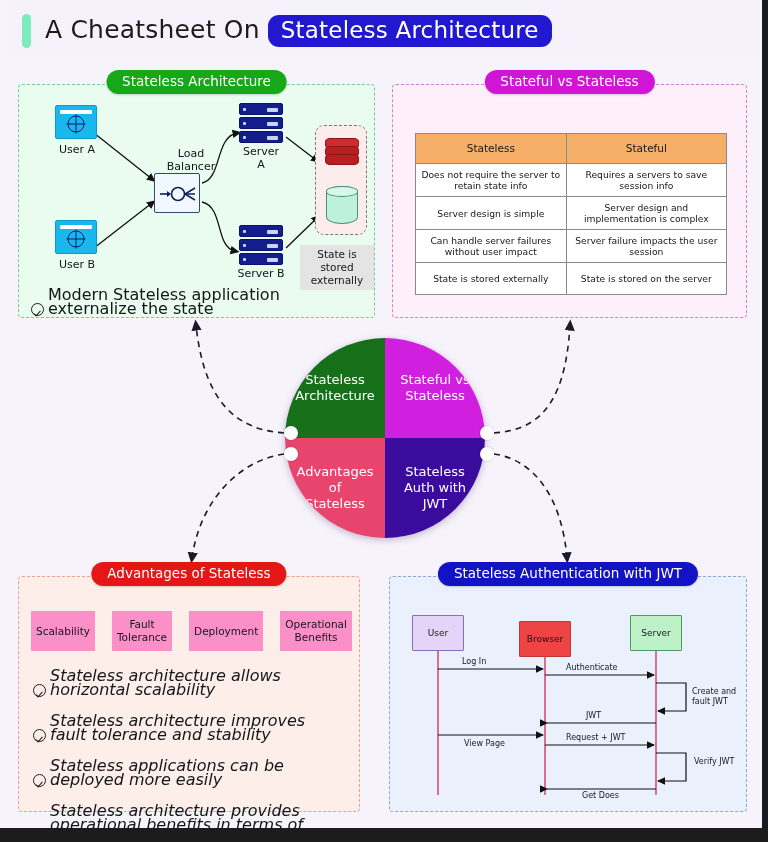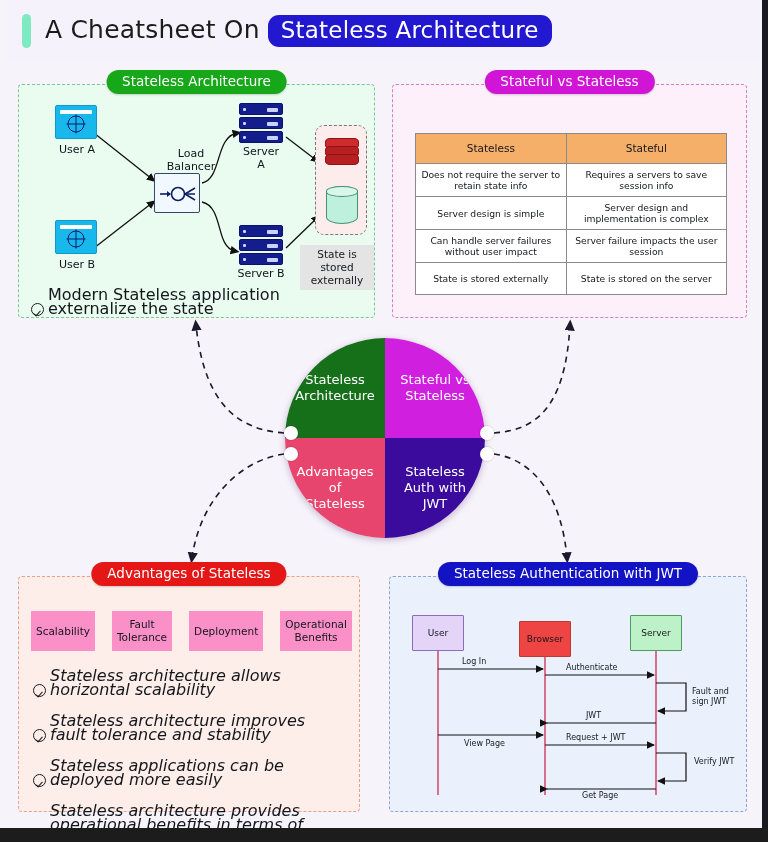--- a/index.html
+++ b/index.html
@@ -438,26 +438,26 @@
         <path d="M266,176 L296,176 L296,204 L268,204" fill="none" stroke="#111" stroke-width="1.2" marker-end="url(#arrj)"></path>
         <line x1="266" y1="212" x2="157" y2="212" stroke="#111" stroke-width="1.2" marker-end="url(#arrjl)"></line>
       </svg>
 
       <div class="seq-box" style="left:22px; top:38px; background:#e4d4f7; border-color:#8a6fb8;">User</div>
       <div class="seq-box" style="left:129px; top:44px; background:#ef4444; border-color:#bb3b33;">Browser</div>
       <div class="seq-box" style="left:240px; top:38px; background:#bdf2c9; border-color:#4f9a62;">Server</div>
 
       <div class="seq-msg" style="left:72px;  top:80px;">Log In</div>
       <div class="seq-msg" style="left:176px; top:86px;">Authenticate</div>
-      <div class="seq-msg" style="left:302px; top:110px; width:48px; white-space:normal; line-height:10px;">Fault and sign JWT</div>
+      <div class="seq-msg" style="left:302px; top:110px; width:48px; white-space:normal; line-height:10px;">Create and fault JWT</div>
       <div class="seq-msg" style="left:196px; top:134px;">JWT</div>
       <div class="seq-msg" style="left:74px;  top:162px;">View Page</div>
       <div class="seq-msg" style="left:176px; top:156px;">Request + JWT</div>
       <div class="seq-msg" style="left:304px; top:180px; width:44px; white-space:normal; line-height:10px;">Verify JWT</div>
-      <div class="seq-msg" style="left:192px; top:214px;">Get Page</div>
+      <div class="seq-msg" style="left:192px; top:214px;">Get Does</div>
     </div>
     <div class="panel-badge" id="badge-jwt">Stateless Authentication with JWT</div>
   </div>
 
   <div id="right-edge"></div>
   <div id="bottom-bar-accent"></div>
   <div id="bottom-bar"></div>
 </div>
 
 </body></html>

